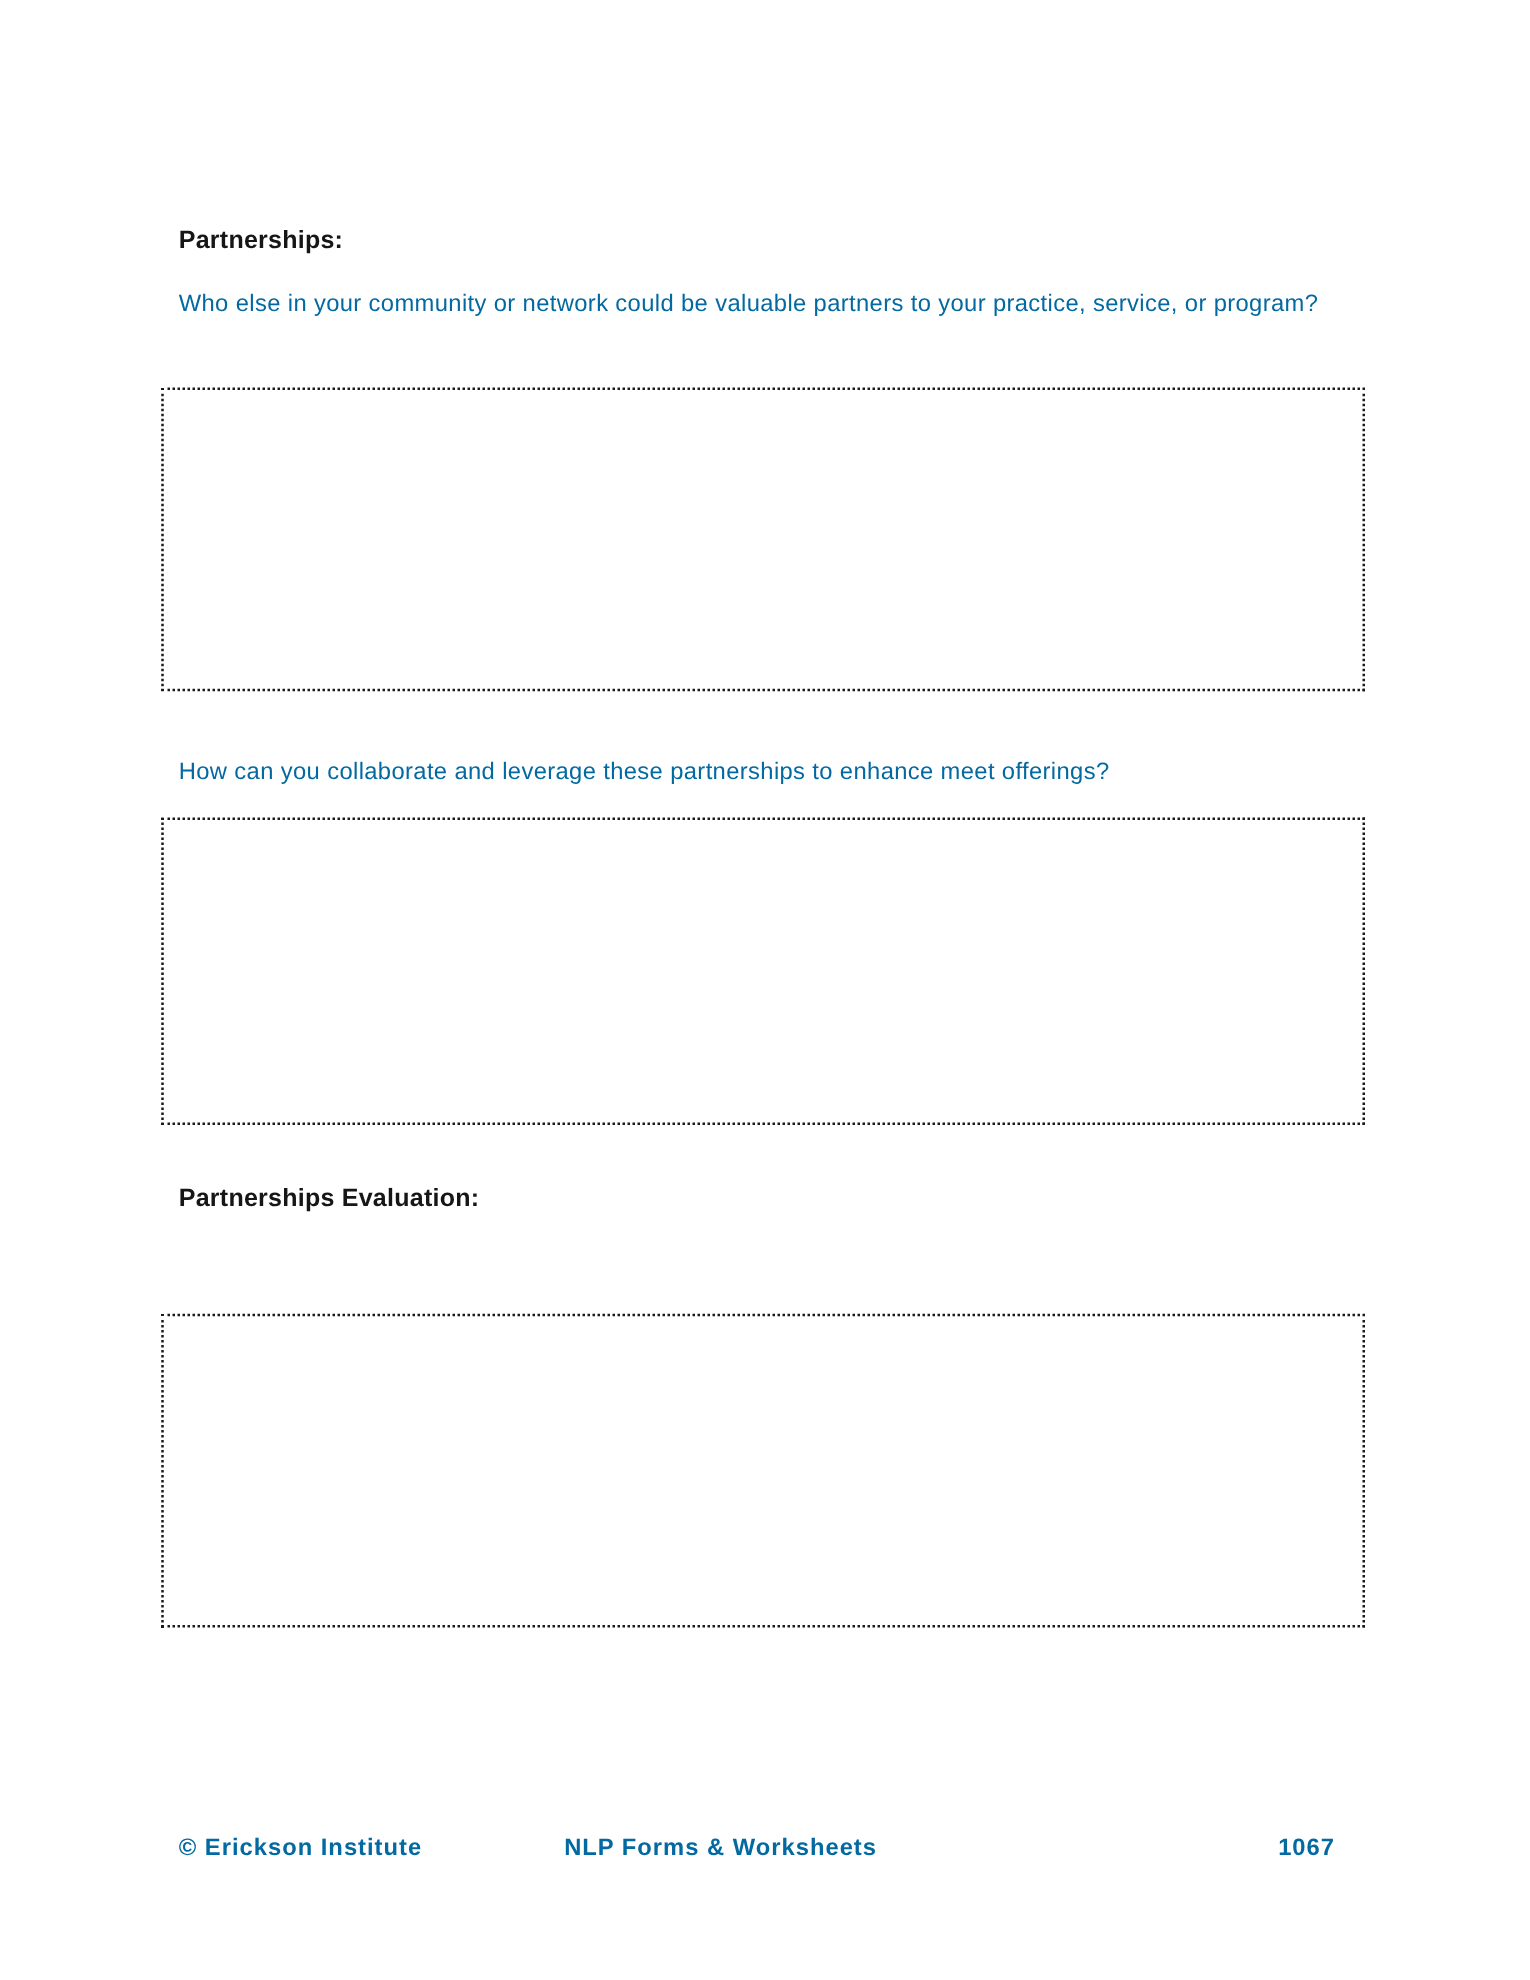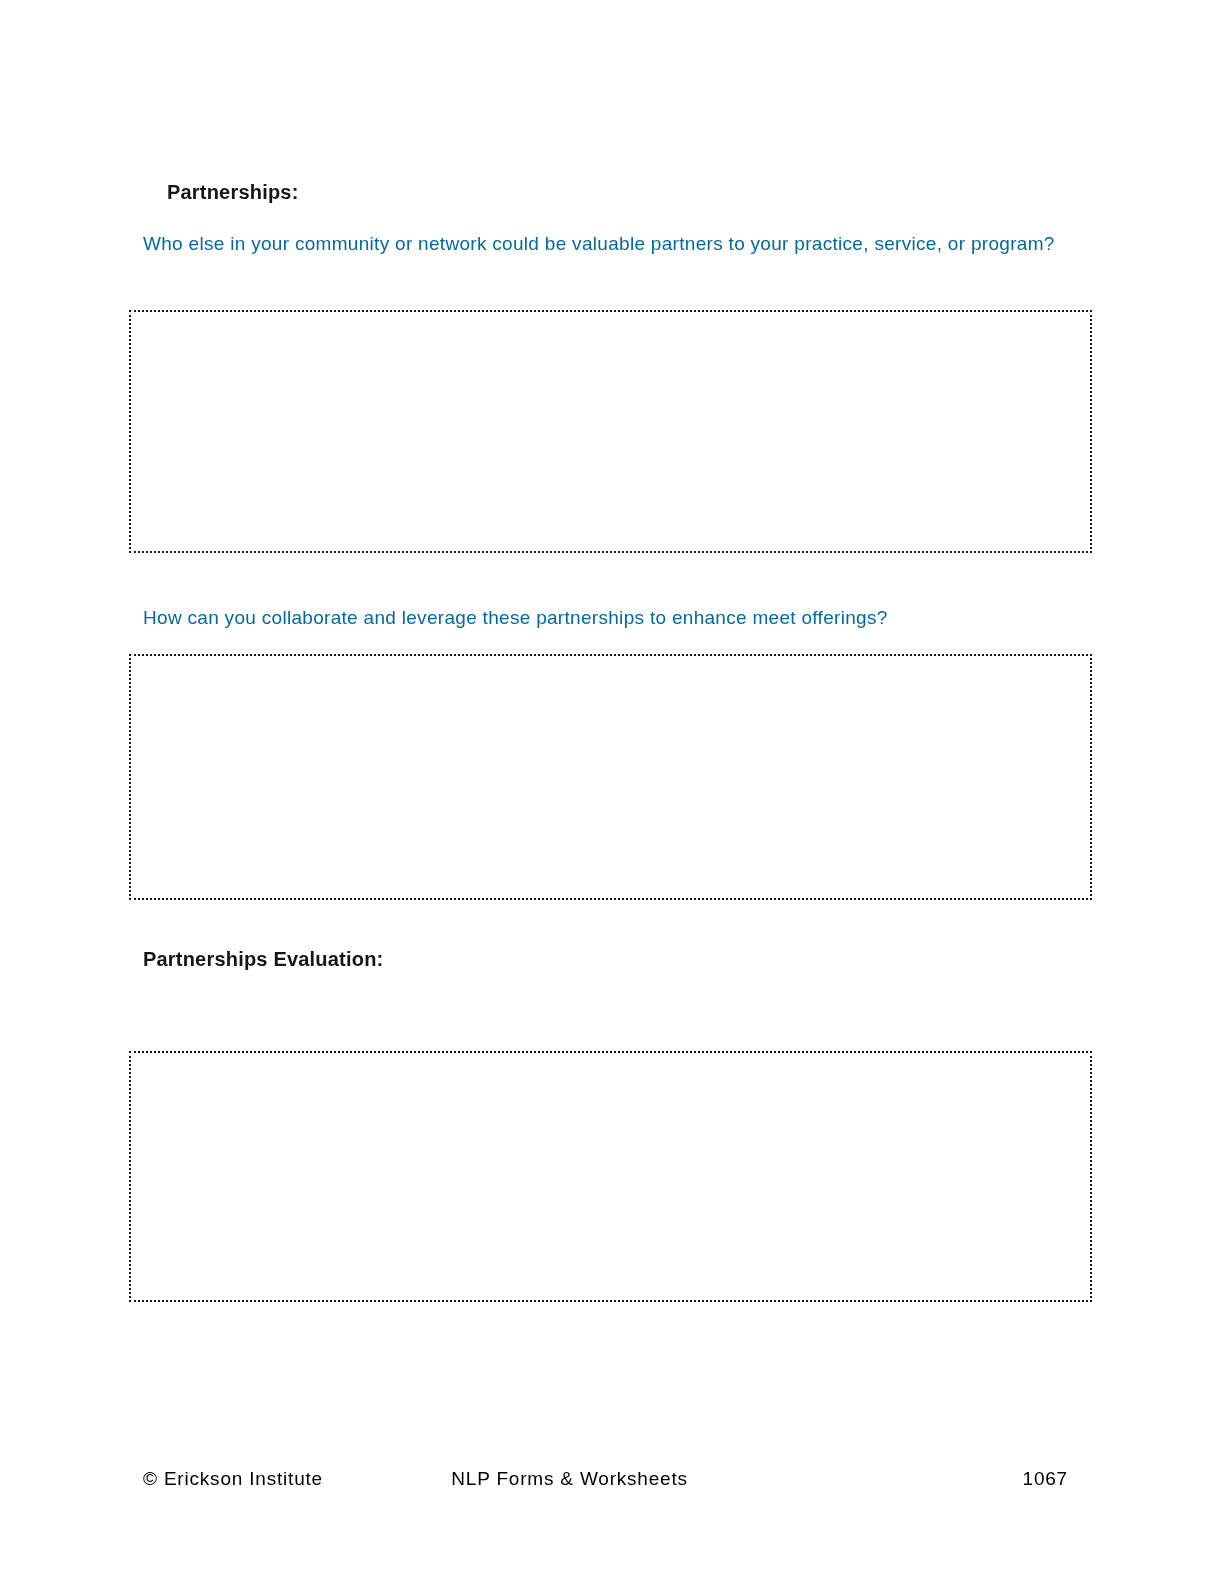--- a/index.html
+++ b/index.html
@@ -37,33 +37,34 @@
     box-sizing: border-box;
   }
   .footer-row {
     position: absolute;
     left: 143px;
     top: 1444px;
     width: 925px;
     display: flex;
     align-items: baseline;
     font-size: 19px;
-    color: #000000;
+    color: #0369a1;
     letter-spacing: 0.8px;
+    font-weight: bold;
   }
   .footer-left  { flex: 1; text-align: left; }
   .footer-center{ flex: 1; text-align: left; white-space: nowrap; }
   .footer-right { flex: 1; text-align: right; margin-top: 24px; }
 </style>
 </head>
 <body>
 
 <div class="page">
 
-  <div class="abs section-heading" style="left:143px; top:181px;margin-left:24px;">Partnerships:</div>
+  <div class="abs section-heading" style="left:143px; top:181px;">Partnerships:</div>
 
   <div class="abs question justified" style="left:143px; top:230px; width:925px;">Who else in your community or network could be valuable partners to your practice, service, or program?</div>
 
   <div class="abs answer-box" style="left:129px; top:310px; width:963px; height:243px;"></div>
 
   <div class="abs question" style="left:143px; top:604px; width:925px;">How can you collaborate and leverage these partnerships to enhance meet offerings?</div>
 
   <div class="abs answer-box" style="left:129px; top:654px; width:963px; height:246px;"></div>
 
   <div class="abs section-heading" style="left:143px; top:948px;">Partnerships Evaluation:</div>

